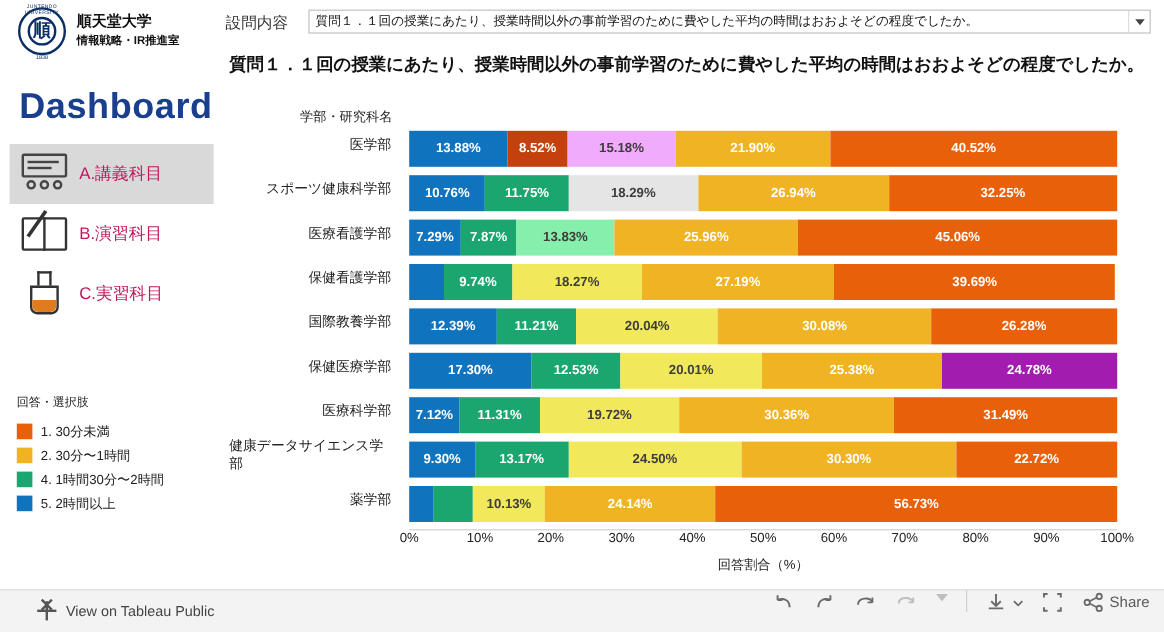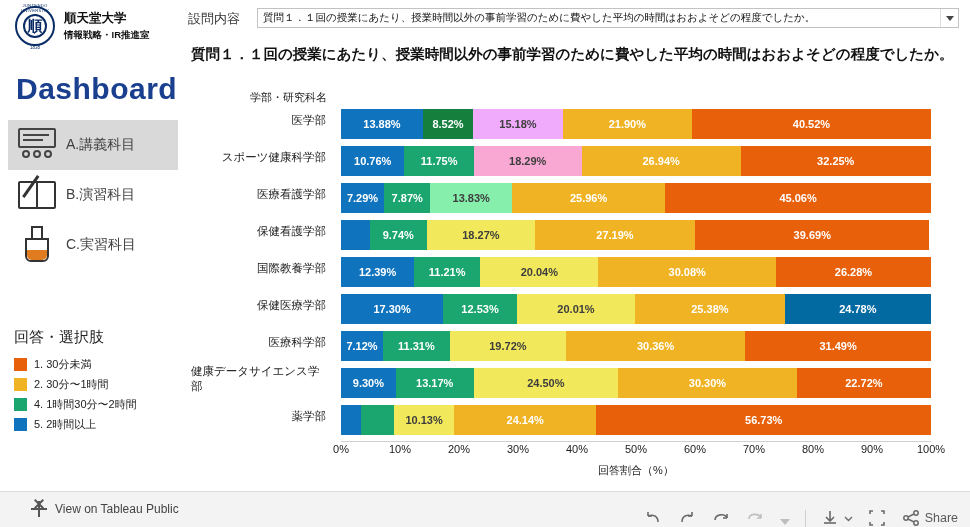--- a/index.html
+++ b/index.html
@@ -56,21 +56,21 @@
     font-size:30px; font-weight:bold; color:#1a3f8f; letter-spacing:.5px;
   }
 
   .nav { position:absolute; left:8px; top:120px; width:170px; }
   .nav-item {
     position:relative; height:50px; margin-bottom:0px;
     display:flex; align-items:center; cursor:pointer;
   }
   .nav-item.active { background:#d9d9d9; }
   .nav-icon { width:58px; height:46px; position:relative; flex:0 0 58px; }
-  .nav-label { font-size:14px; color:#404040; }
+  .nav-label { font-size:14px; color:#be185d; }
 
   
   .ic-board { position:absolute; left:10px; top:6px; width:38px; height:34px; }
   .ic-board .scr { position:absolute; left:0; top:0; width:38px; height:20px; border:2px solid #444; border-radius:2px; }
   .ic-board .ln { position:absolute; background:#444; height:2px; left:5px; }
   .ic-board .p1 { position:absolute; left:4px; top:22px; width:8px; height:8px; border:2px solid #444; border-radius:50%; }
   .ic-board .p2 { position:absolute; left:15px; top:22px; width:8px; height:8px; border:2px solid #444; border-radius:50%; }
   .ic-board .p3 { position:absolute; left:26px; top:22px; width:8px; height:8px; border:2px solid #444; border-radius:50%; }
 
   .ic-book { position:absolute; left:10px; top:5px; width:38px; height:36px; }
@@ -78,21 +78,21 @@
   .ic-book .spine { position:absolute; left:18px; top:4px; width:2px; height:28px; background:#333; }
   .ic-book .pen { position:absolute; left:19px; top:-2px; width:3px; height:26px; background:#333; transform:rotate(35deg); transform-origin:top left; }
 
   .ic-flask { position:absolute; left:14px; top:4px; width:30px; height:38px; }
   .ic-flask .neck { position:absolute; left:9px; top:0; width:12px; height:12px; border:2px solid #333; border-bottom:none; }
   .ic-flask .body { position:absolute; left:3px; top:12px; width:24px; height:24px; border:2px solid #333; border-radius:0 0 6px 6px; }
   .ic-flask .liq { position:absolute; left:5px; top:24px; width:20px; height:10px; background:#e07b1f; border-radius:0 0 5px 5px; }
 
   
   .legend { position:absolute; left:14px; top:328px; width:170px; }
-  .legend-title { font-size:15px; color:#222; margin-bottom:7px; }
+  .legend-title { font-size:10px; color:#222; margin-bottom:7px; }
   .legend-row { display:flex; align-items:center; height:20px; }
   .legend-swatch { width:13px; height:13px; margin-right:7px; flex:0 0 13px; }
   .legend-text { font-size:11px; color:#222; }
 
   
   .topbar { position:absolute; left:185px; top:0; width:785px; height:36px; background:#ffffff; }
   .topbar-label { position:absolute; left:3px; top:10px; font-size:13px; color:#333;text-align:right; }
   .param-box {
     position:absolute; left:72px; top:8px; width:702px; height:20px;
     border:1px solid #c2c2c2; background:#fff; display:flex; align-items:center;
@@ -142,21 +142,21 @@
     background:#f3f3f3; border-top:1px solid #dcdcdc;
   }
   .tp-left { position:absolute; left:30px; top:8px; display:flex; align-items:center; }
   .tp-logo { width:18px; height:18px; position:relative; margin-right:7px; }
   .tp-logo .v { position:absolute; left:8px; top:1px; width:2px; height:16px; background:#555; }
   .tp-logo .h { position:absolute; left:1px; top:8px; width:16px; height:2px; background:#555; }
   .tp-logo .d1 { position:absolute; left:3px; top:3px; width:12px; height:2px; background:#555; transform:rotate(45deg); }
   .tp-logo .d2 { position:absolute; left:3px; top:3px; width:12px; height:2px; background:#555; transform:rotate(-45deg); }
   .tp-text { font-size:12px; color:#444; }
 
-  .tb-right { position:absolute; right:12px; top:0; height:36px; display:flex; align-items:flex-end; gap:14px; }
+  .tb-right { position:absolute; right:12px; top:0; height:36px; display:flex; align-items:flex-start; gap:14px; }
   .tb-btn { display:flex; align-items:center; gap:4px; color:#5a5a5a; cursor:pointer; }
   .tb-sep { width:1px; height:18px; background:#cfcfcf; }
   .tb-txt { font-size:12.5px; color:#5a5a5a; }
   svg.ico { display:block; }
   .disabled { opacity:.38; }
 </style>
 </head>
 <body>
 
 <div id="app">
@@ -248,21 +248,21 @@
   <div class="chart-title">質問１．１回の授業にあたり、授業時間以外の事前学習のために費やした平均の時間はおおよそどの程度でしたか。</div>
   <div class="axis-name">学部・研究科名</div>
 
   <div class="plot" id="plot">
       <div class="row">
         <div class="row-label">医学部</div>
         <div class="bar">
           <div class="seg dark" style="background: rgb(16, 115, 190); width: 13.88%;">
             <span>13.88%</span>
           </div>
-          <div class="seg dark" style="background: #15803d; width: 8.52%;">
+          <div class="seg dark" style="background: #c2410c; width: 8.52%;">
             <span>8.52%</span>
           </div>
           <div class="seg onlight" style="background: #f0abfc; width: 15.18%;">
             <span>15.18%</span>
           </div>
           <div class="seg dark" style="background: rgb(240, 179, 35); width: 21.9%;">
             <span>21.90%</span>
           </div>
           <div class="seg dark" style="background: rgb(232, 97, 10); width: 40.52%;">
             <span>40.52%</span>
@@ -271,21 +271,21 @@
       </div>
       <div class="row">
         <div class="row-label">スポーツ健康科学部</div>
         <div class="bar">
           <div class="seg dark" style="background: rgb(16, 115, 190); width: 10.76%;">
             <span>10.76%</span>
           </div>
           <div class="seg dark" style="background: rgb(26, 166, 110); width: 11.75%;">
             <span>11.75%</span>
           </div>
-          <div class="seg onlight" style="background: #f9a8d4; width: 18.29%;">
+          <div class="seg onlight" style="background: #e5e5e5; width: 18.29%;">
             <span>18.29%</span>
           </div>
           <div class="seg dark" style="background: rgb(240, 179, 35); width: 26.94%;">
             <span>26.94%</span>
           </div>
           <div class="seg dark" style="background: rgb(232, 97, 10); width: 32.25%;">
             <span>32.25%</span>
           </div>
         </div>
       </div>
@@ -357,21 +357,21 @@
           </div>
           <div class="seg dark" style="background: rgb(26, 166, 110); width: 12.53%;">
             <span>12.53%</span>
           </div>
           <div class="seg onlight" style="background: rgb(242, 232, 92); width: 20.01%;">
             <span>20.01%</span>
           </div>
           <div class="seg dark" style="background: rgb(240, 179, 35); width: 25.38%;">
             <span>25.38%</span>
           </div>
-          <div class="seg dark" style="background: #0369a1; width: 24.78%;">
+          <div class="seg dark" style="background: #a21caf; width: 24.78%;">
             <span>24.78%</span>
           </div>
         </div>
       </div>
       <div class="row">
         <div class="row-label">医療科学部</div>
         <div class="bar">
           <div class="seg dark" style="background: rgb(16, 115, 190); width: 7.12%;">
             <span>7.12%</span>
           </div>

